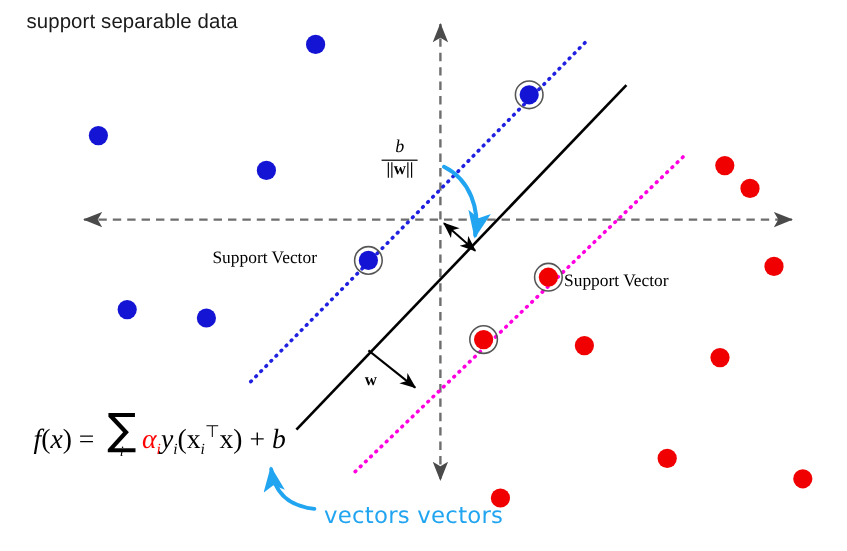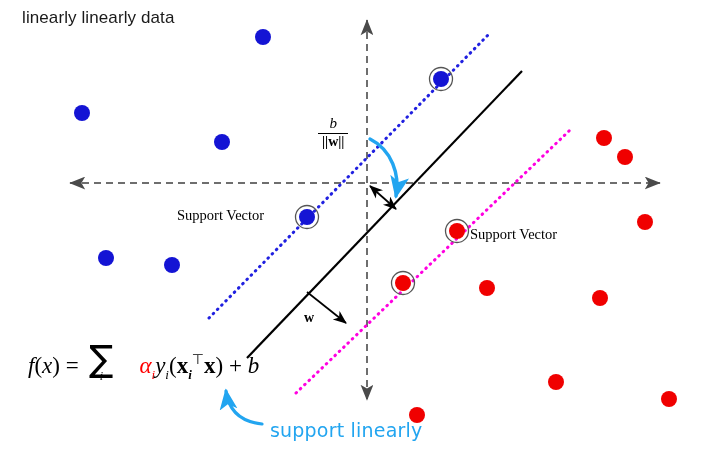--- a/index.html
+++ b/index.html
@@ -52,22 +52,22 @@
     font-family:"Liberation Serif", serif;
     font-weight:bold;font-size:14px;color:#000;
   }
 
   #decision-formula{
     left:28px;top:345px;
     font-family:"Liberation Serif", serif;
     font-size:23px;color:#000;
   }
   #decision-formula .it{font-style:italic;}
-  #decision-formula .bld{font-weight:bold;font-style:normal;}
-  #decision-formula .alpha{color:#ff0000;font-style:italic;margin-left:21px;}
+  #decision-formula .bld{font-weight:normal;font-style:normal;}
+  #decision-formula .alpha{color:#ff0000;font-style:italic;}
   #decision-formula .sub{font-size:13px;font-style:italic;vertical-align:sub;}
   #decision-formula .supT{font-size:14px;vertical-align:super;}
   #decision-formula .sumwrap{
     display:inline-block;position:relative;vertical-align:-7px;
     text-align:center;width:34px;
   }
   #decision-formula .sigma{font-size:36px;line-height:0.78;display:block;font-family:"DejaVu Sans", sans-serif;}
   #decision-formula .sumsub{
     display:block;font-size:12px;font-style:italic;line-height:1;
     margin-top:-3px;
@@ -153,32 +153,32 @@
         <circle cx="457" cy="231" r="11.5" fill="none" stroke="#555555" stroke-width="1.3"></circle>
         <circle cx="457" cy="231" r="8" fill="#f00000"></circle>
       </g>
       <g>
         <circle cx="403" cy="283" r="11.5" fill="none" stroke="#555555" stroke-width="1.3"></circle>
         <circle cx="403" cy="283" r="8" fill="#f00000"></circle>
       </g>
     </g>
   </svg>
 
-  <div class="lbl" id="title-text">linearly linearly data</div>
+  <div class="lbl" id="title-text">support separable data</div>
 
 
   <div class="lbl serif-math" id="margin-fraction">
     <span class="num">b</span>
     <span class="bar"></span>
     <span class="den">||w||</span>
   </div>
 
   <div class="lbl sv-label" id="sv-label-left">Support Vector</div>
 
   <div class="lbl sv-label" id="sv-label-right">Support Vector</div>
 
   <div class="lbl" id="w-vector-label">w</div>
 
   <div class="lbl" id="decision-formula"><span class="it">f</span><span>(</span><span class="it">x</span><span>) = </span><span class="sumwrap"><span class="sigma">∑</span><span class="sumsub">i</span></span><span class="alpha">α<span class="sub">i</span></span><span class="it">y<span class="sub">i</span></span><span>(</span><span class="bld">x<span class="sub">i</span></span><span class="supT">⊤</span><span class="bld">x</span><span>)</span><span> + </span><span class="it">b</span></div>
 
-  <div class="lbl" id="support-vectors-callout">support linearly</div>
+  <div class="lbl" id="support-vectors-callout">vectors vectors</div>
 
 </div>
 
 </body></html>

